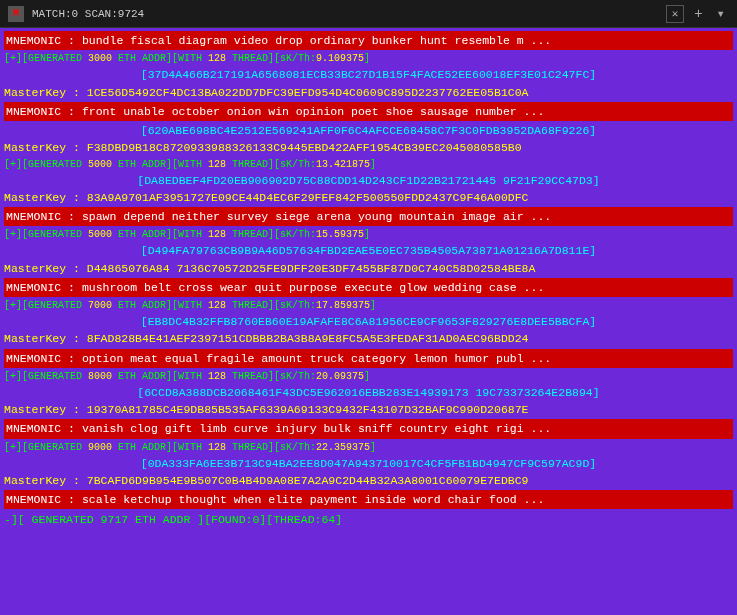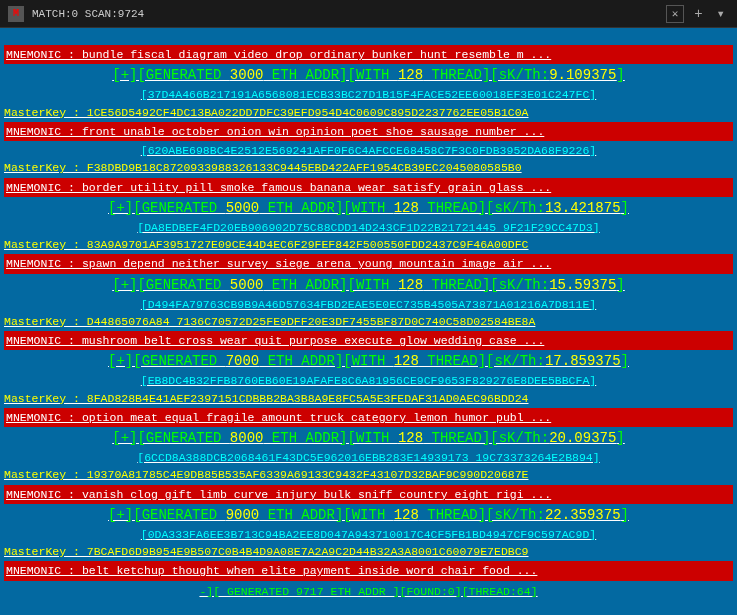--- a/index.html
+++ b/index.html
@@ -69,45 +69,43 @@
     }
 
     .plus-btn, .dropdown-btn {
       color: #aaa;
       cursor: pointer;
       font-size: 14px;
       padding: 0 4px;
     }
 
     .main-content {
-      background: #0369a1;
-      padding: 16px 4px;
+      background: #6d28d9;
+      padding: 2px 4px;
       height: calc(615px - 28px);
       overflow-y: auto;
-      text-decoration: underline;
     }
 
     .mnemonic-line {
       color: #fff;
       background: #c00;
       padding: 1px 2px;
       margin: 1px 0;
       line-height: 1.5;
       font-size: 11.5px;
       white-space: nowrap;
       overflow: hidden;
       text-overflow: ellipsis;
     }
 
     .generated-line {
       color: #0f0;
       line-height: 1.5;
-      font-size: 14px;
+      font-size: 10px;
       white-space: nowrap;
-      text-align: center;
     }
 
     .addr-line {
       color: #0ff;
       line-height: 1.5;
       font-size: 11.5px;
       white-space: nowrap;
       text-align: center;
     }
 
@@ -117,21 +115,20 @@
       font-size: 11.5px;
       white-space: nowrap;
     }
 
     .status-line {
       color: #0f0;
       line-height: 1.5;
       font-size: 11.5px;
       white-space: nowrap;
       margin-top: 2px;
-      text-align: center;
     }
   </style>
 </head>
 <body>
 
 <div class="title-bar">
   <div class="title-bar-left">
     <div class="title-bar-icon">
       <span style="color:#f00; font-size:10px; font-weight:bold;">M</span>
     </div>
@@ -145,35 +142,34 @@
 </div>
 
 <div class="main-content" id="main-content">
 <div class="mnemonic-line">MNEMONIC : bundle fiscal diagram video drop ordinary bunker hunt resemble m ...</div>
     <div class="generated-line">[+][GENERATED <span style="color:#ffff00">3000</span> ETH ADDR][WITH <span style="color:#ffff00">128</span> THREAD][sK/Th:<span style="color:#ffff00">9.109375</span>]</div>
     <div class="addr-line">[37D4A466B217191A6568081ECB33BC27D1B15F4FACE52EE60018EF3E01C247FC]</div>
     <div class="masterkey-line">MasterKey : 1CE56D5492CF4DC13BA022DD7DFC39EFD954D4C0609C895D2237762EE05B1C0A</div>
     <div class="mnemonic-line">MNEMONIC : front unable october onion win opinion poet shoe sausage number ...</div>
     <div class="addr-line">[620ABE698BC4E2512E569241AFF0F6C4AFCCE68458C7F3C0FDB3952DA68F9226]</div>
     <div class="masterkey-line">MasterKey : F38DBD9B18C8720933988326133C9445EBD422AFF1954CB39EC2045080585B0</div>
-    <div class="mnemonic-line">MNEMONIC : border utility pill smoke famous banana wear satisfy grain glass ...</div>
     <div class="generated-line">[+][GENERATED <span style="color:#ffff00">5000</span> ETH ADDR][WITH <span style="color:#ffff00">128</span> THREAD][sK/Th:<span style="color:#ffff00">13.421875</span>]</div>
     <div class="addr-line">[DA8EDBEF4FD20EB906902D75C88CDD14D243CF1D22B21721445 9F21F29CC47D3]</div>
     <div class="masterkey-line">MasterKey : 83A9A9701AF3951727E09CE44D4EC6F29FEF842F500550FDD2437C9F46A00DFC</div>
     <div class="mnemonic-line">MNEMONIC : spawn depend neither survey siege arena young mountain image air ...</div>
     <div class="generated-line">[+][GENERATED <span style="color:#ffff00">5000</span> ETH ADDR][WITH <span style="color:#ffff00">128</span> THREAD][sK/Th:<span style="color:#ffff00">15.59375</span>]</div>
     <div class="addr-line">[D494FA79763CB9B9A46D57634FBD2EAE5E0EC735B4505A73871A01216A7D811E]</div>
     <div class="masterkey-line">MasterKey : D44865076A84 7136C70572D25FE9DFF20E3DF7455BF87D0C740C58D02584BE8A</div>
     <div class="mnemonic-line">MNEMONIC : mushroom belt cross wear quit purpose execute glow wedding case ...</div>
     <div class="generated-line">[+][GENERATED <span style="color:#ffff00">7000</span> ETH ADDR][WITH <span style="color:#ffff00">128</span> THREAD][sK/Th:<span style="color:#ffff00">17.859375</span>]</div>
     <div class="addr-line">[EB8DC4B32FFB8760EB60E19AFAFE8C6A81956CE9CF9653F829276E8DEE5BBCFA]</div>
     <div class="masterkey-line">MasterKey : 8FAD828B4E41AEF2397151CDBBB2BA3B8A9E8FC5A5E3FEDAF31AD0AEC96BDD24</div>
     <div class="mnemonic-line">MNEMONIC : option meat equal fragile amount truck category lemon humor publ ...</div>
     <div class="generated-line">[+][GENERATED <span style="color:#ffff00">8000</span> ETH ADDR][WITH <span style="color:#ffff00">128</span> THREAD][sK/Th:<span style="color:#ffff00">20.09375</span>]</div>
     <div class="addr-line">[6CCD8A388DCB2068461F43DC5E962016EBB283E14939173 19C73373264E2B894]</div>
     <div class="masterkey-line">MasterKey : 19370A81785C4E9DB85B535AF6339A69133C9432F43107D32BAF9C990D20687E</div>
     <div class="mnemonic-line">MNEMONIC : vanish clog gift limb curve injury bulk sniff country eight rigi ...</div>
     <div class="generated-line">[+][GENERATED <span style="color:#ffff00">9000</span> ETH ADDR][WITH <span style="color:#ffff00">128</span> THREAD][sK/Th:<span style="color:#ffff00">22.359375</span>]</div>
     <div class="addr-line">[0DA333FA6EE3B713C94BA2EE8D047A943710017C4CF5FB1BD4947CF9C597AC9D]</div>
     <div class="masterkey-line">MasterKey : 7BCAFD6D9B954E9B507C0B4B4D9A08E7A2A9C2D44B32A3A8001C60079E7EDBC9</div>
-    <div class="mnemonic-line">MNEMONIC : belt ketchup thought when elite payment inside word chair food ...</div>
+    <div class="mnemonic-line">MNEMONIC : scale ketchup thought when elite payment inside word chair food ...</div>
     <div class="status-line">-][ GENERATED 9717 ETH ADDR ][FOUND:0][THREAD:64]</div>
   </div>
 
 </body></html>

